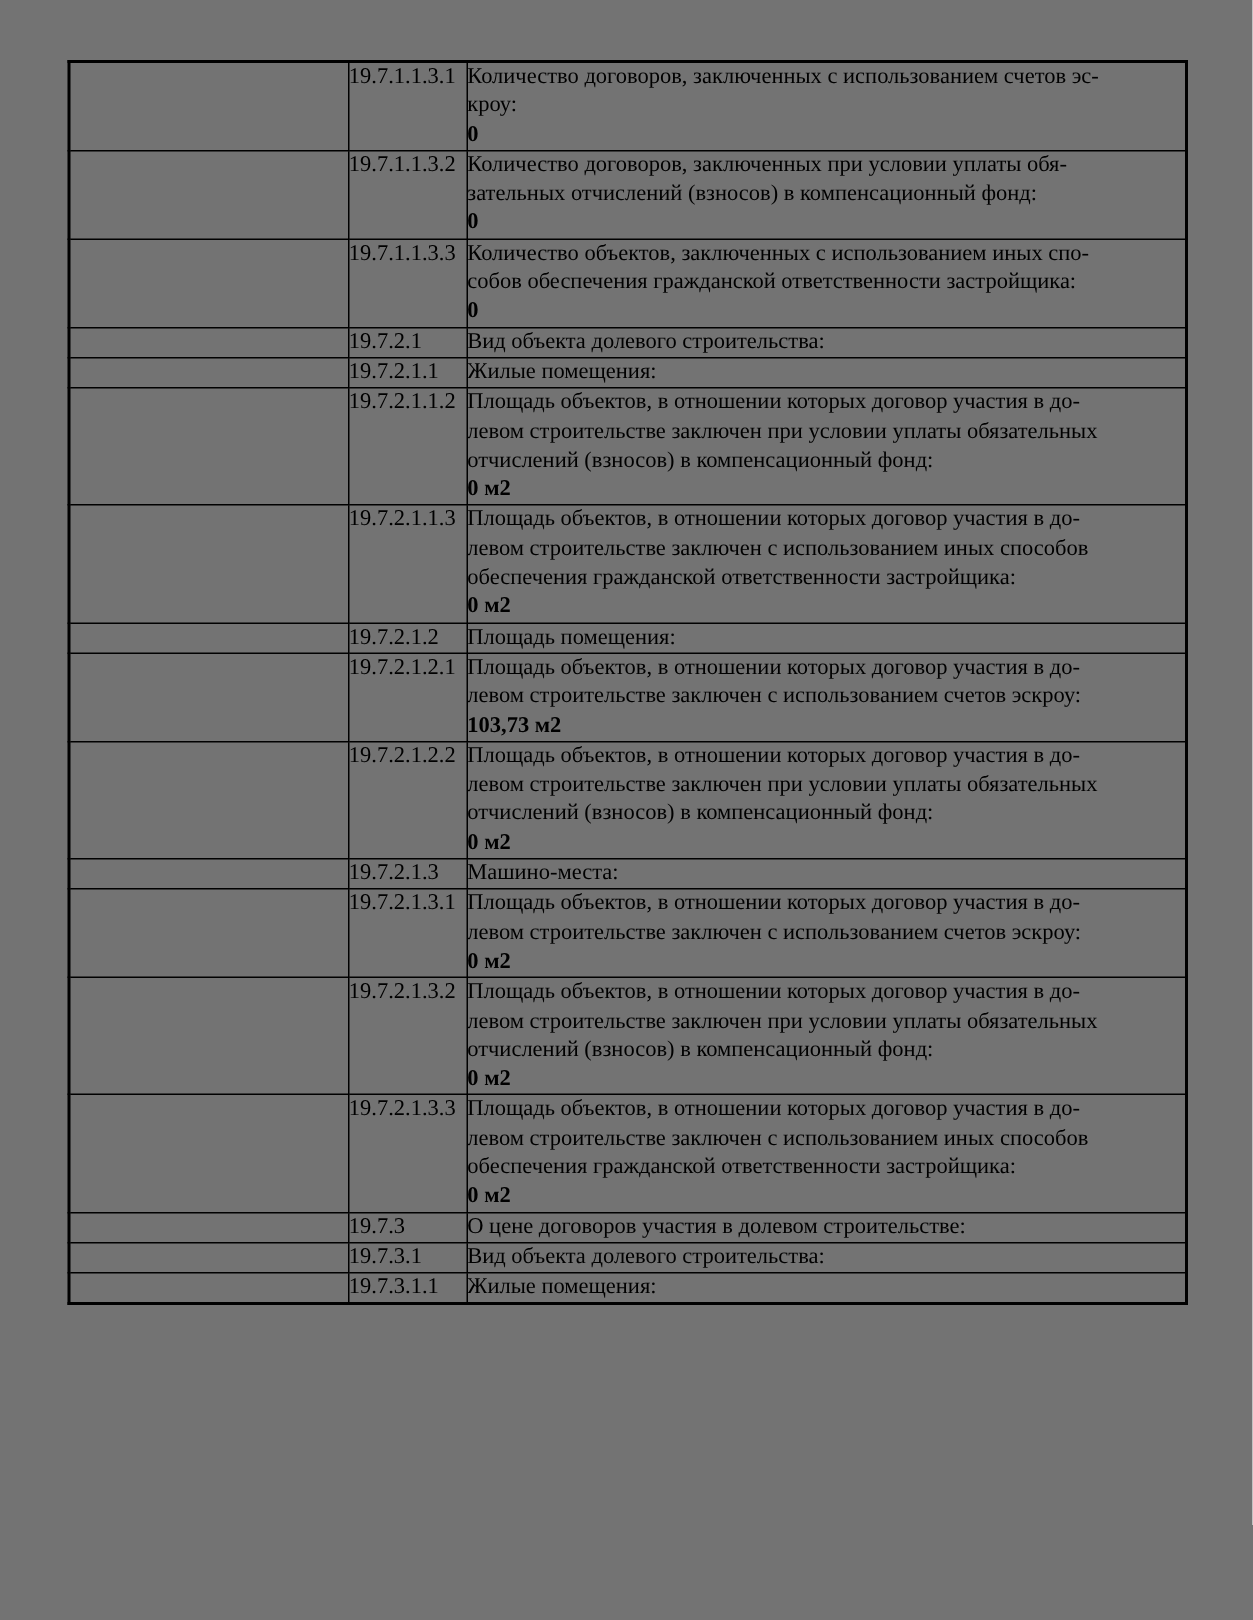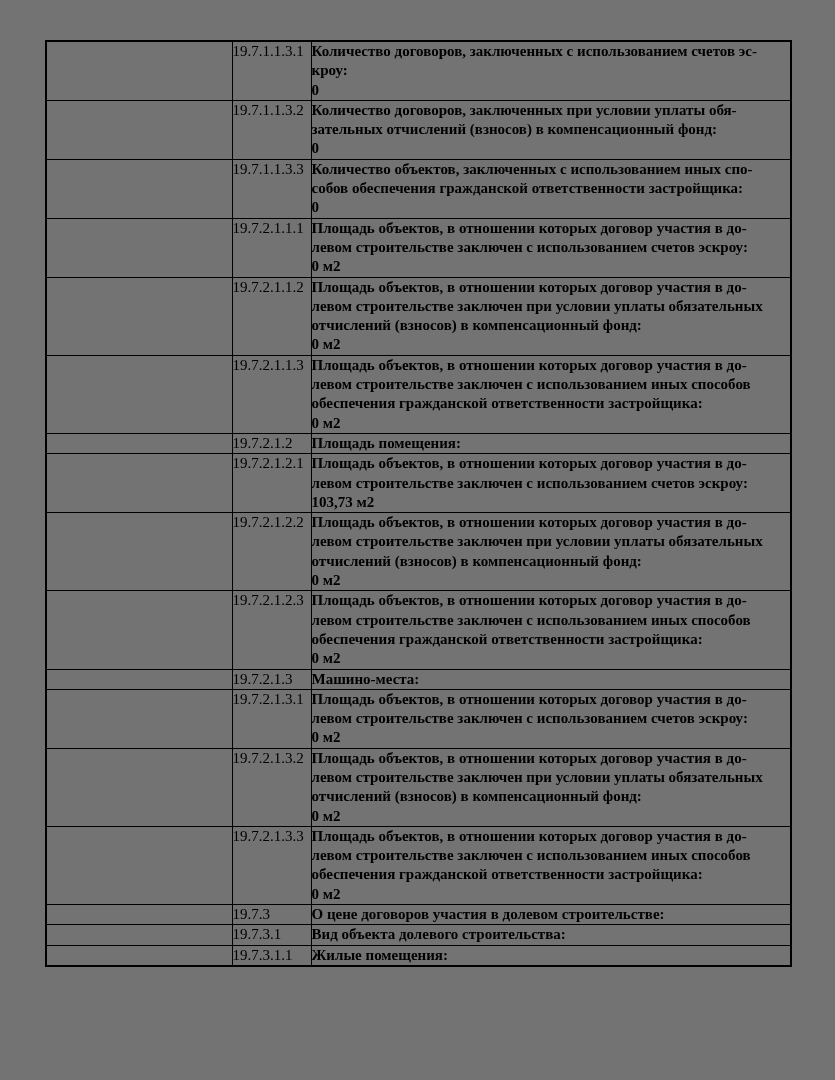--- a/index.html
+++ b/index.html
@@ -43,21 +43,20 @@
     white-space: nowrap;
   }
   td.col-content {
     width: 480px;
     padding-left: 2px;
     padding-right: 1px;
   }
   .label {
     display: block;
     white-space: pre-line;
-    font-weight: bold;
   }
   .value {
     display: block;
     font-weight: bold;
   }
 </style>
 </head>
 <body>
 
 <div class="page">
@@ -90,25 +89,30 @@
           <td class="col-blank"></td>
           <td class="col-code">19.7.1.1.3.3</td>
           <td class="col-content">
             <span class="label">Количество объектов, заключенных с использованием иных спо-
 собов обеспечения гражданской ответственности застройщика:</span>
             <span class="value">0</span>
           </td>
         </tr>
         <tr>
           <td class="col-blank"></td>
-          <td class="col-code">19.7.2.1.1.1</td>
-          <td class="col-content">
-            <span class="label">Площадь объектов, в отношении которых договор участия в до-
-левом строительстве заключен с использованием счетов эскроу:</span>
-            <span class="value">0 м2</span>
+          <td class="col-code">19.7.2.1</td>
+          <td class="col-content">
+            <span class="label">Вид объекта долевого строительства:</span>
+          </td>
+        </tr>
+        <tr>
+          <td class="col-blank"></td>
+          <td class="col-code">19.7.2.1.1</td>
+          <td class="col-content">
+            <span class="label">Жилые помещения:</span>
           </td>
         </tr>
         <tr>
           <td class="col-blank"></td>
           <td class="col-code">19.7.2.1.1.2</td>
           <td class="col-content">
             <span class="label">Площадь объектов, в отношении которых договор участия в до-
 левом строительстве заключен при условии уплаты обязательных
 отчислений (взносов) в компенсационный фонд:</span>
             <span class="value">0 м2</span>
@@ -140,30 +144,20 @@
             <span class="value">103,73 м2</span>
           </td>
         </tr>
         <tr>
           <td class="col-blank"></td>
           <td class="col-code">19.7.2.1.2.2</td>
           <td class="col-content">
             <span class="label">Площадь объектов, в отношении которых договор участия в до-
 левом строительстве заключен при условии уплаты обязательных
 отчислений (взносов) в компенсационный фонд:</span>
-            <span class="value">0 м2</span>
-          </td>
-        </tr>
-        <tr>
-          <td class="col-blank"></td>
-          <td class="col-code">19.7.2.1.2.3</td>
-          <td class="col-content">
-            <span class="label">Площадь объектов, в отношении которых договор участия в до-
-левом строительстве заключен с использованием иных способов
-обеспечения гражданской ответственности застройщика:</span>
             <span class="value">0 м2</span>
           </td>
         </tr>
         <tr>
           <td class="col-blank"></td>
           <td class="col-code">19.7.2.1.3</td>
           <td class="col-content">
             <span class="label">Машино-места:</span>
           </td>
         </tr>

